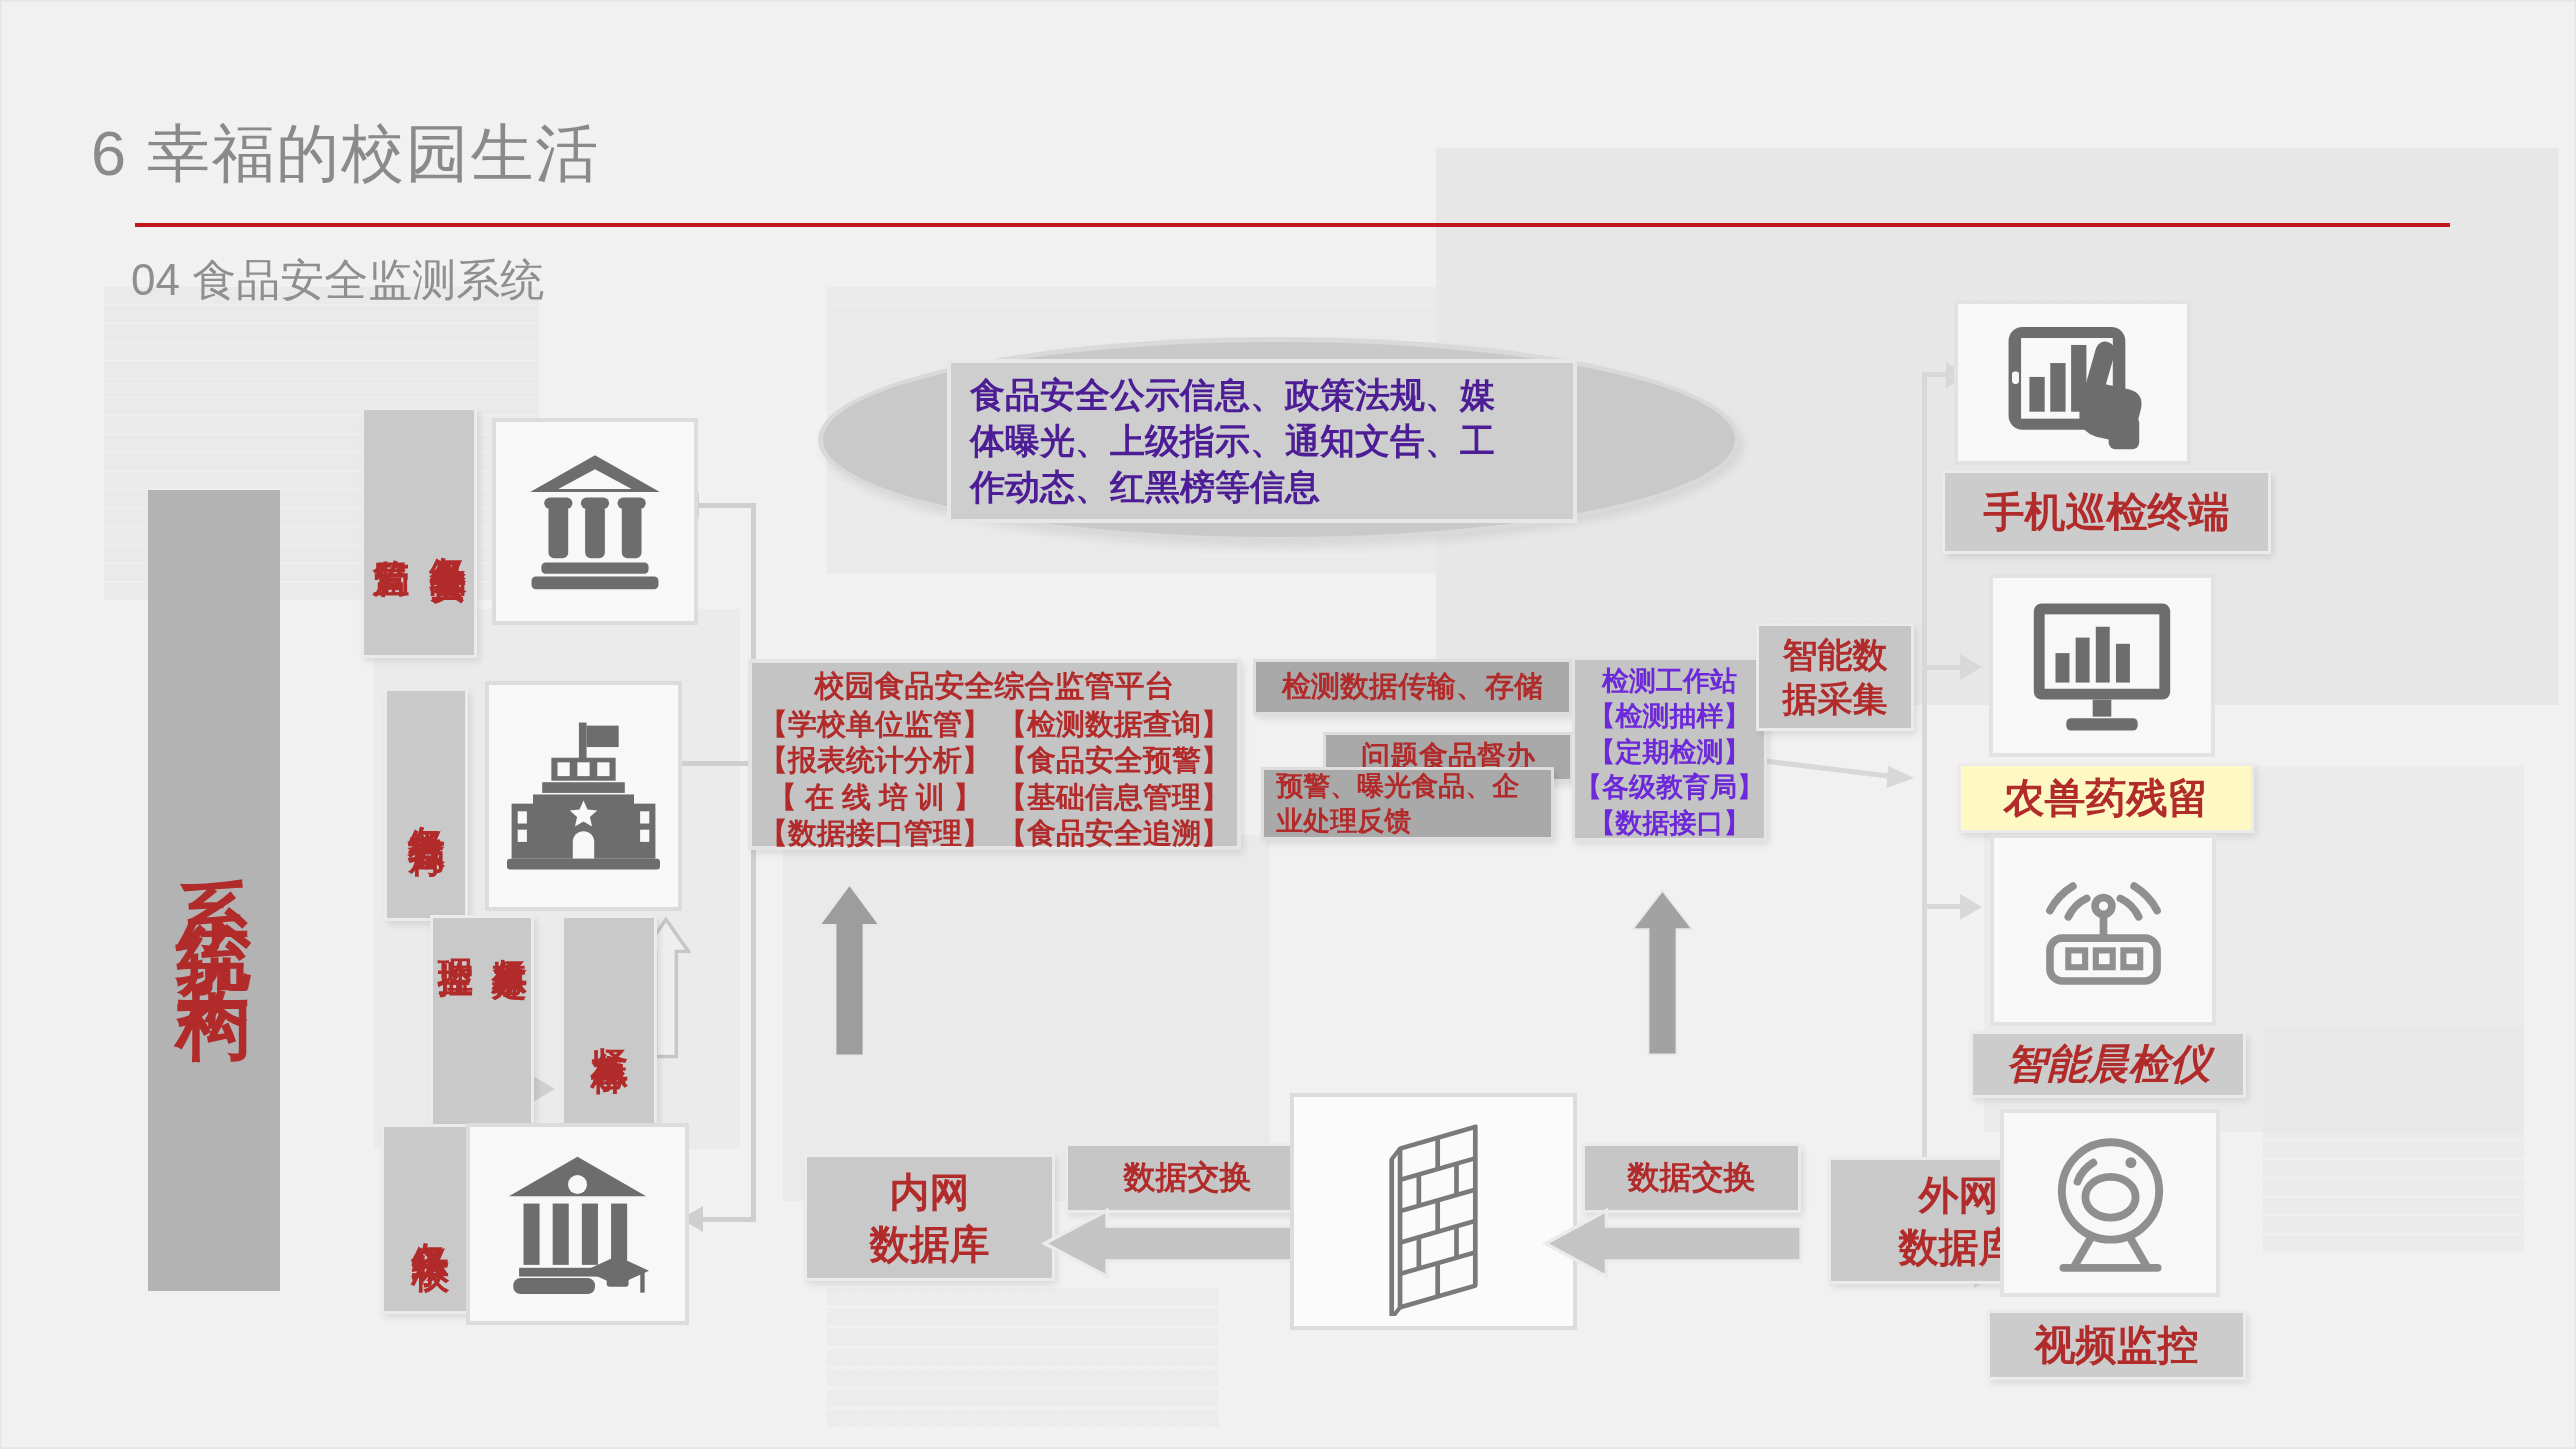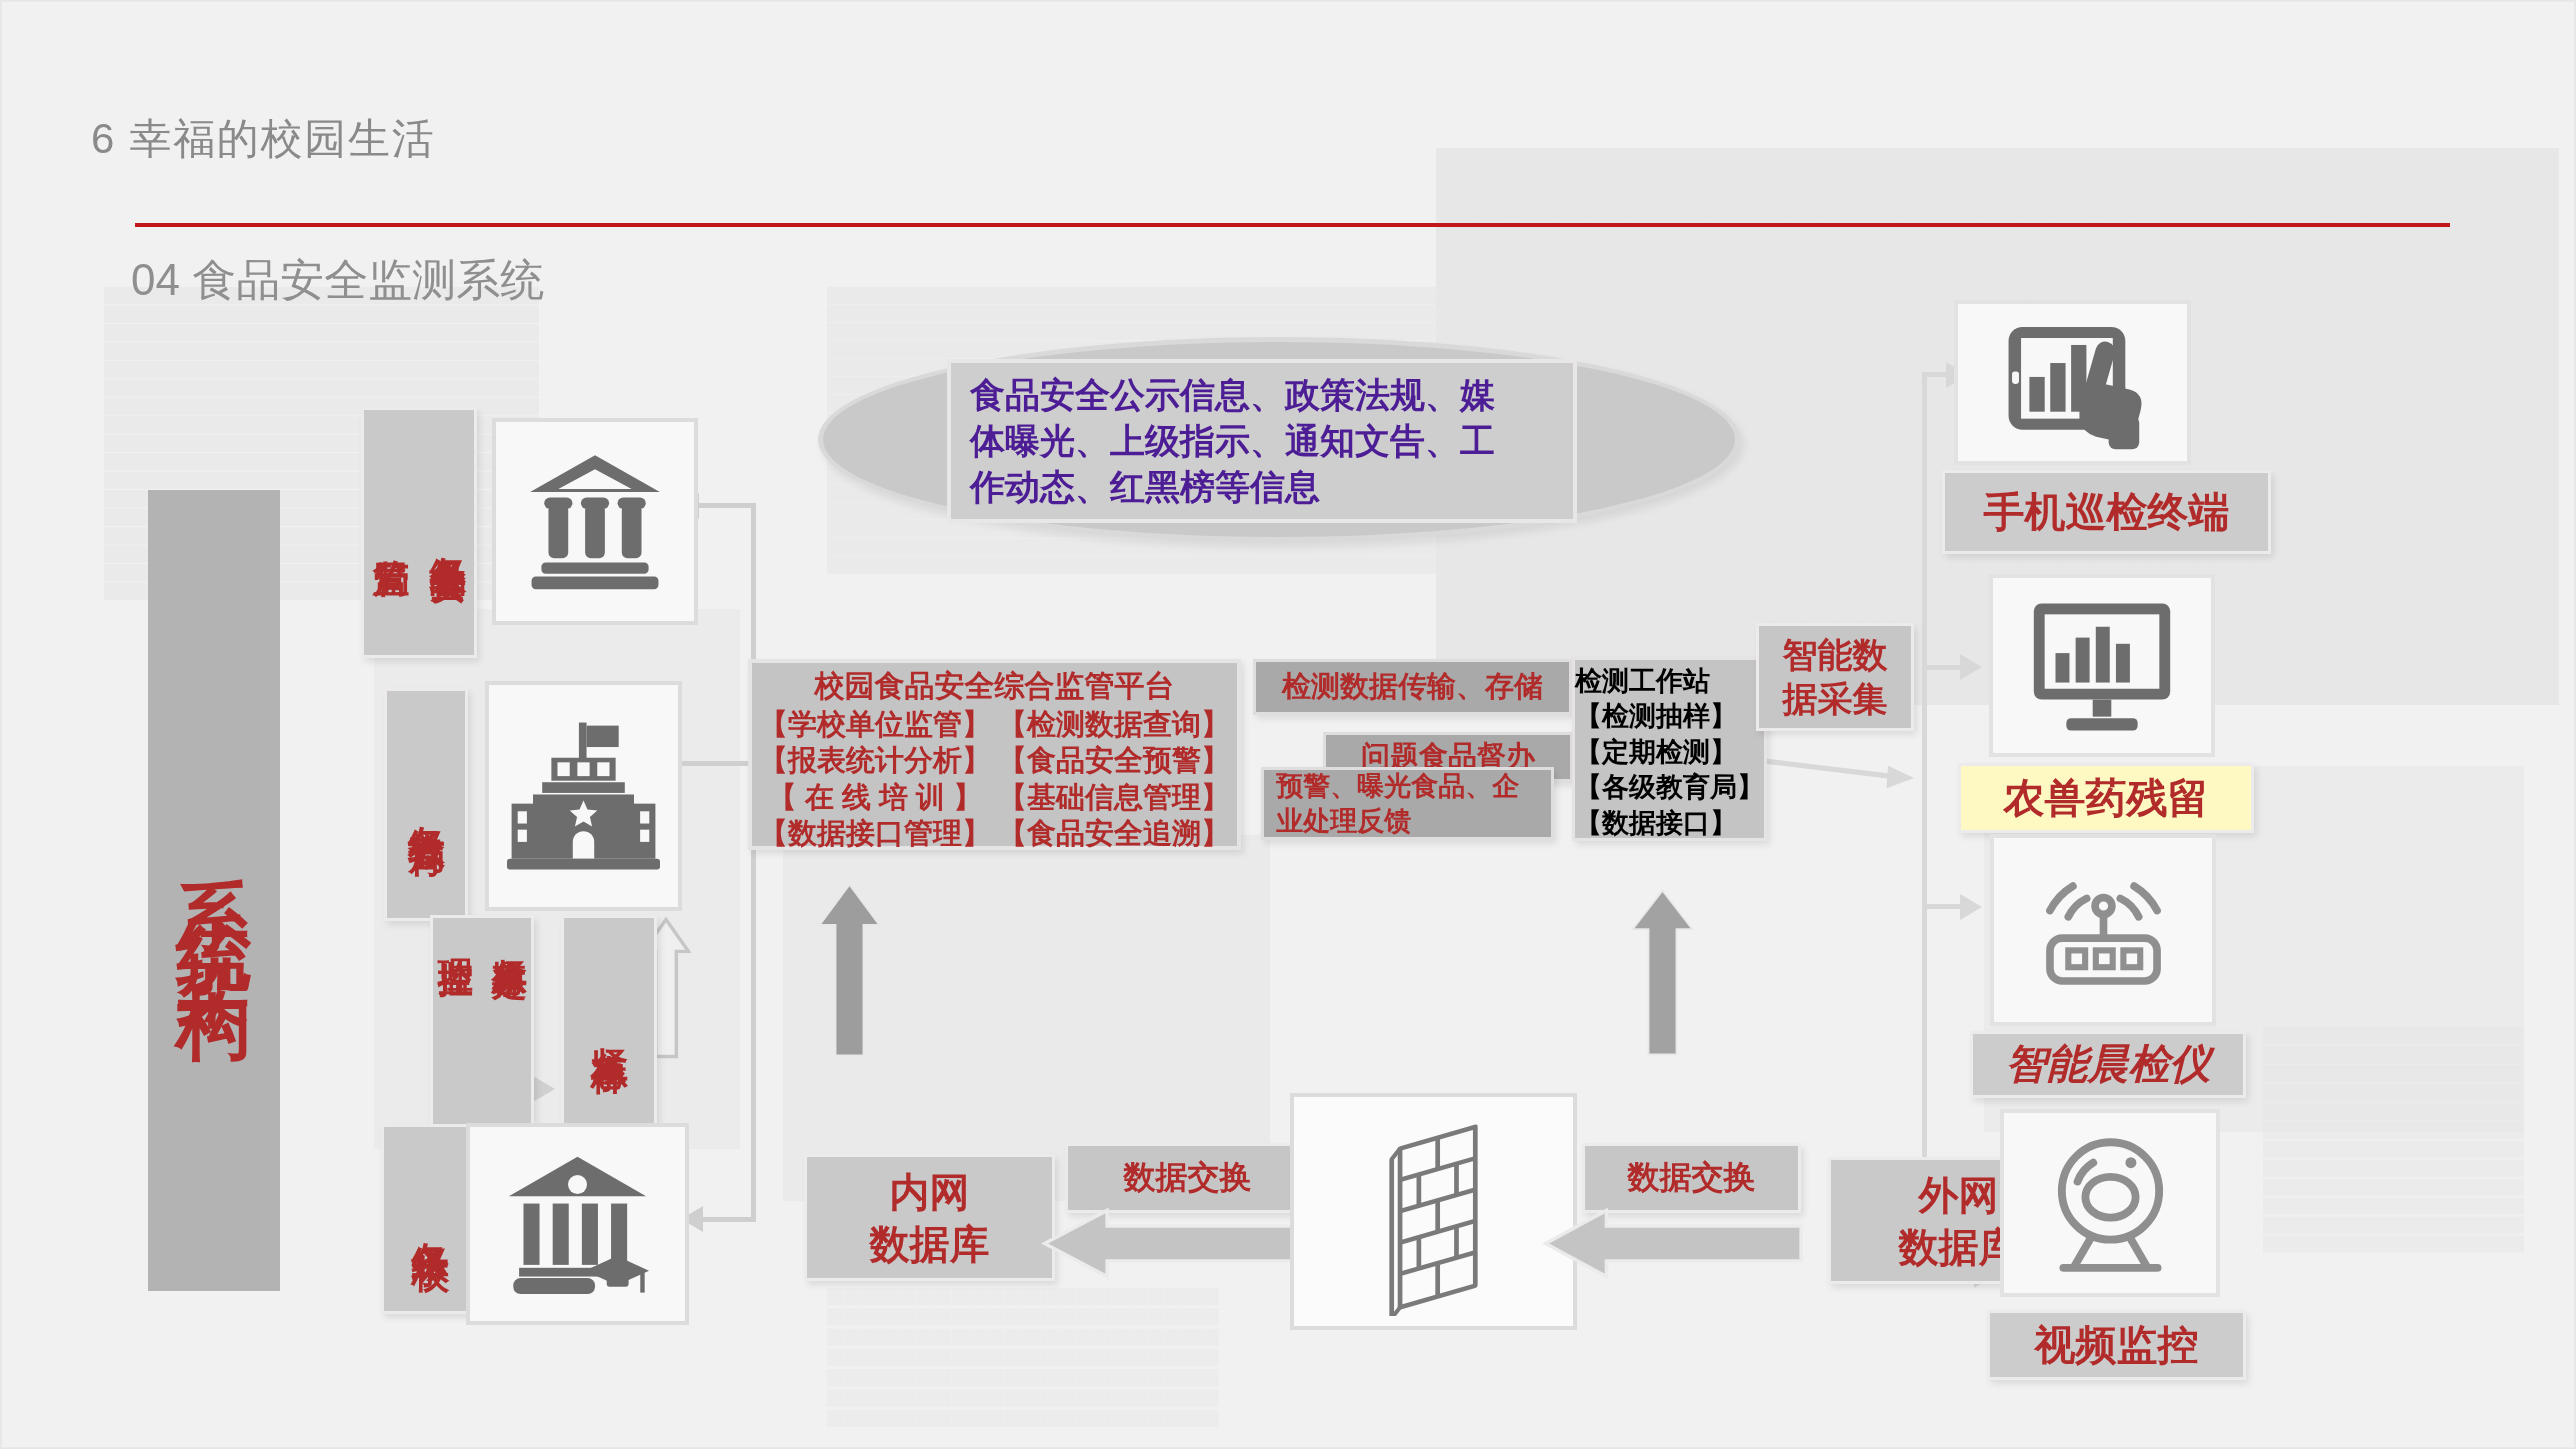--- a/index.html
+++ b/index.html
@@ -33,21 +33,21 @@
 
   <div class="dots" style="left:1436px;top:148px;width:1123px;height:557px;opacity:.75;"></div>
   <div class="dots" style="left:827px;top:287px;width:609px;height:287px;opacity:.5;"></div>
   <div class="dots" style="left:104px;top:287px;width:435px;height:313px;opacity:.5;"></div>
   <div class="dots" style="left:374px;top:609px;width:366px;height:540px;opacity:.45;"></div>
   <div class="dots" style="left:783px;top:835px;width:487px;height:366px;opacity:.5;"></div>
   <div class="dots" style="left:1984px;top:766px;width:540px;height:366px;opacity:.45;"></div>
   <div class="dots" style="left:827px;top:1288px;width:392px;height:139px;opacity:.35;"></div>
   <div class="dots" style="left:2263px;top:1027px;width:261px;height:226px;opacity:.4;"></div>
 
-  <div class="abs gray-title" style="left:91px;top:111px;font-size:42px;letter-spacing:1.7px;">6 幸福的校园生活</div>
+  <div class="abs gray-title" style="left:91px;top:111px;font-size:63px;letter-spacing:1.7px;">6 幸福的校园生活</div>
   <div class="red-div" style="left:135px;top:223px;width:2315px;height:4.4px;"></div>
   <div class="abs" style="left:131px;top:251px;font-size:44px;color:#8f8f8f;">04 食品安全监测系统</div>
 
   <div class="vline" style="left:751px;top:503px;height:719px;background:#cfcfcf;"></div>
   <div class="hline" style="left:698px;top:503px;width:57px;background:#cfcfcf;"></div>
   <div class="tri-l" style="left:677px;top:493px;border-right-color:#cfcfcf;"></div>
   <div class="hline" style="left:675px;top:761px;width:80px;background:#cfcfcf;"></div>
   <div class="tri-l" style="left:654px;top:751px;border-right-color:#cfcfcf;"></div>
   <div class="hline" style="left:701px;top:1217px;width:54px;background:#cfcfcf;"></div>
   <div class="tri-l" style="left:681px;top:1206px;border-right-color:#cfcfcf;"></div>
@@ -172,21 +172,21 @@
       <span>【数据接口管理】</span>
       <span>【食品安全追溯】</span>
     </div>
   </div>
 
   <div class="abs label-box dark-box" style="left:1253px;top:659px;width:319px;height:56px;font-size:29px;">检测数据传输、存储</div>
   <div class="abs label-box dark-box" style="left:1276px;top:732px;width:250px;height:50px;font-size:29px;margin-left:47px;">问题食品督办</div>
   <div class="abs label-box dark-box pre" style="left:1261px;top:767px;width:293px;height:73px;font-size:27px;line-height:1.28;justify-content:flex-start;text-align:left;padding-left:12.2px;">预警、曝光食品、企
 业处理反馈</div>
 
-  <div class="abs" style="left:1572px;top:657px;width:195px;height:184px;background:#c4c4c5;border:3.5px solid #e5e3e3;box-shadow:2.6px 3.5px 7px rgba(0,0,0,.10);color:#000000;font-weight:bold;text-align:left;font-size:27px;line-height:1.32;padding-top:3.5px;">
+  <div class="abs" style="left:1572px;top:657px;width:195px;height:184px;background:#c4c4c5;border:3.5px solid #e5e3e3;box-shadow:2.6px 3.5px 7px rgba(0,0,0,.10);color:#6d28d9;font-weight:bold;text-align:center;font-size:27px;line-height:1.32;padding-top:3.5px;">
     <div>检测工作站</div>
     <div>【检测抽样】</div>
     <div>【定期检测】</div>
     <div>【各级教育局】</div>
     <div>【数据接口】</div>
   </div>
 
   <div class="abs label-box pre" style="left:1756px;top:623px;width:158px;height:108px;background:#c6c6c7;font-size:35px;line-height:1.25;">智能数
 据采集</div>
 

